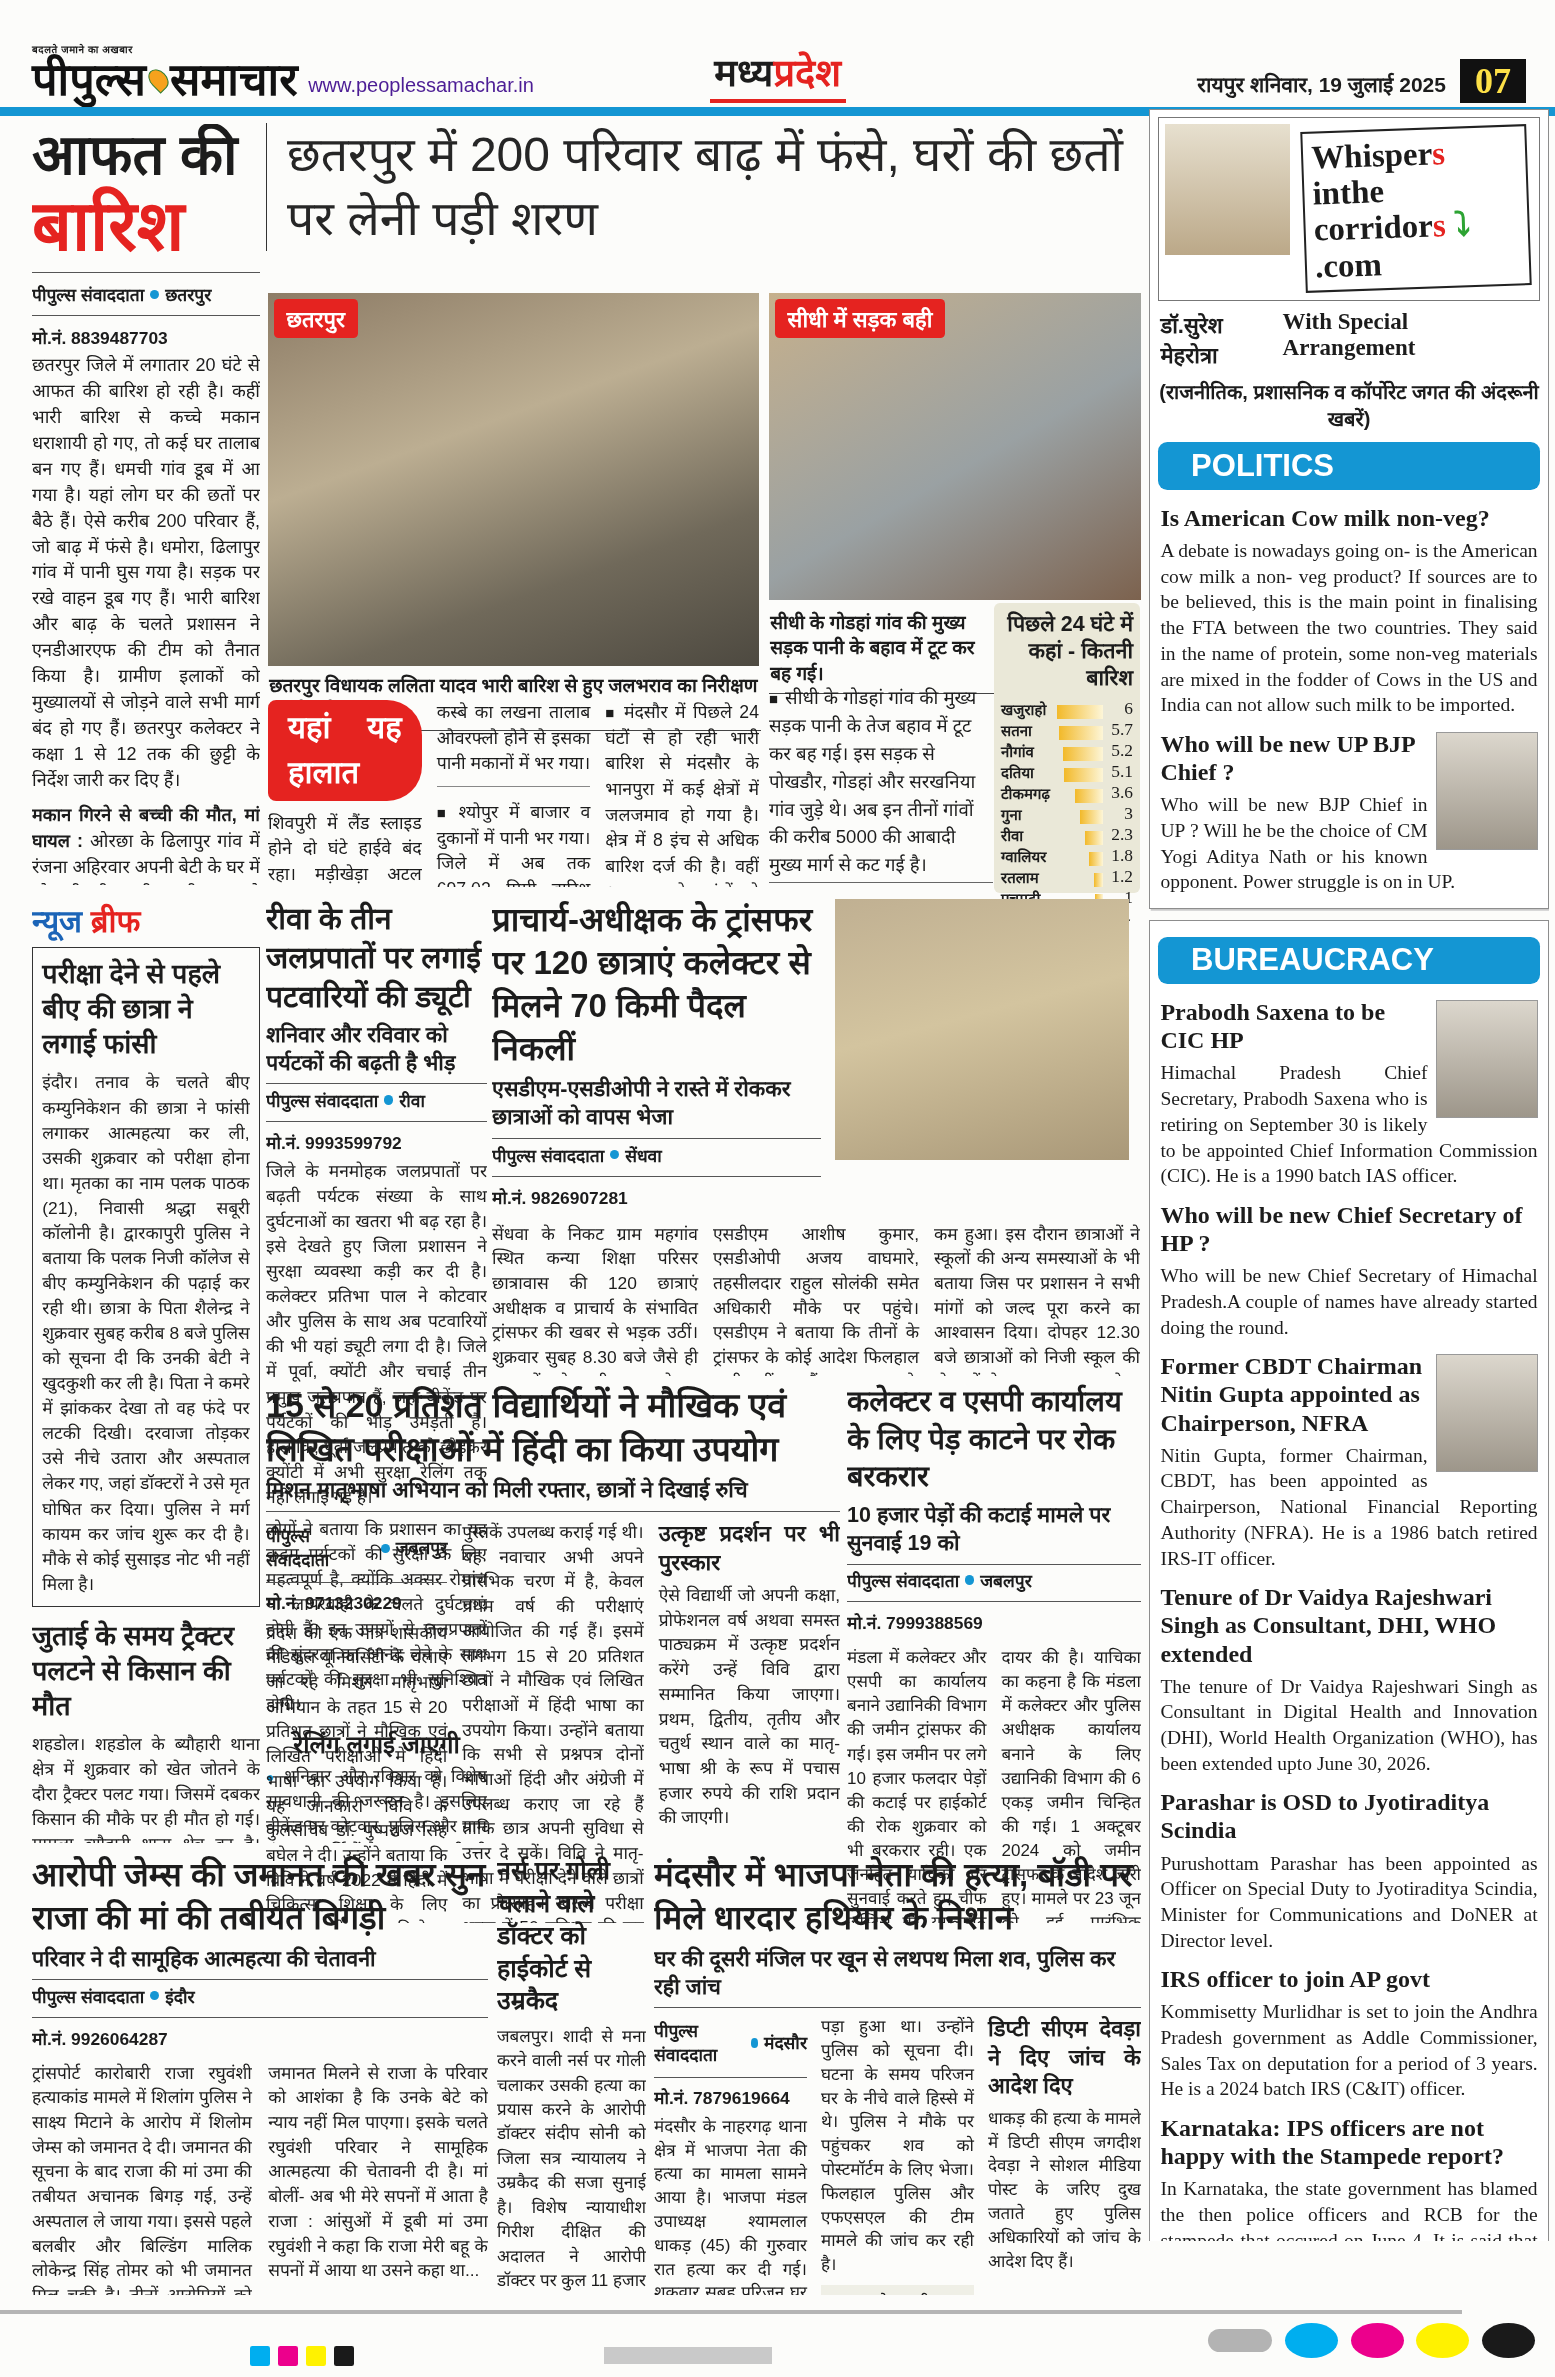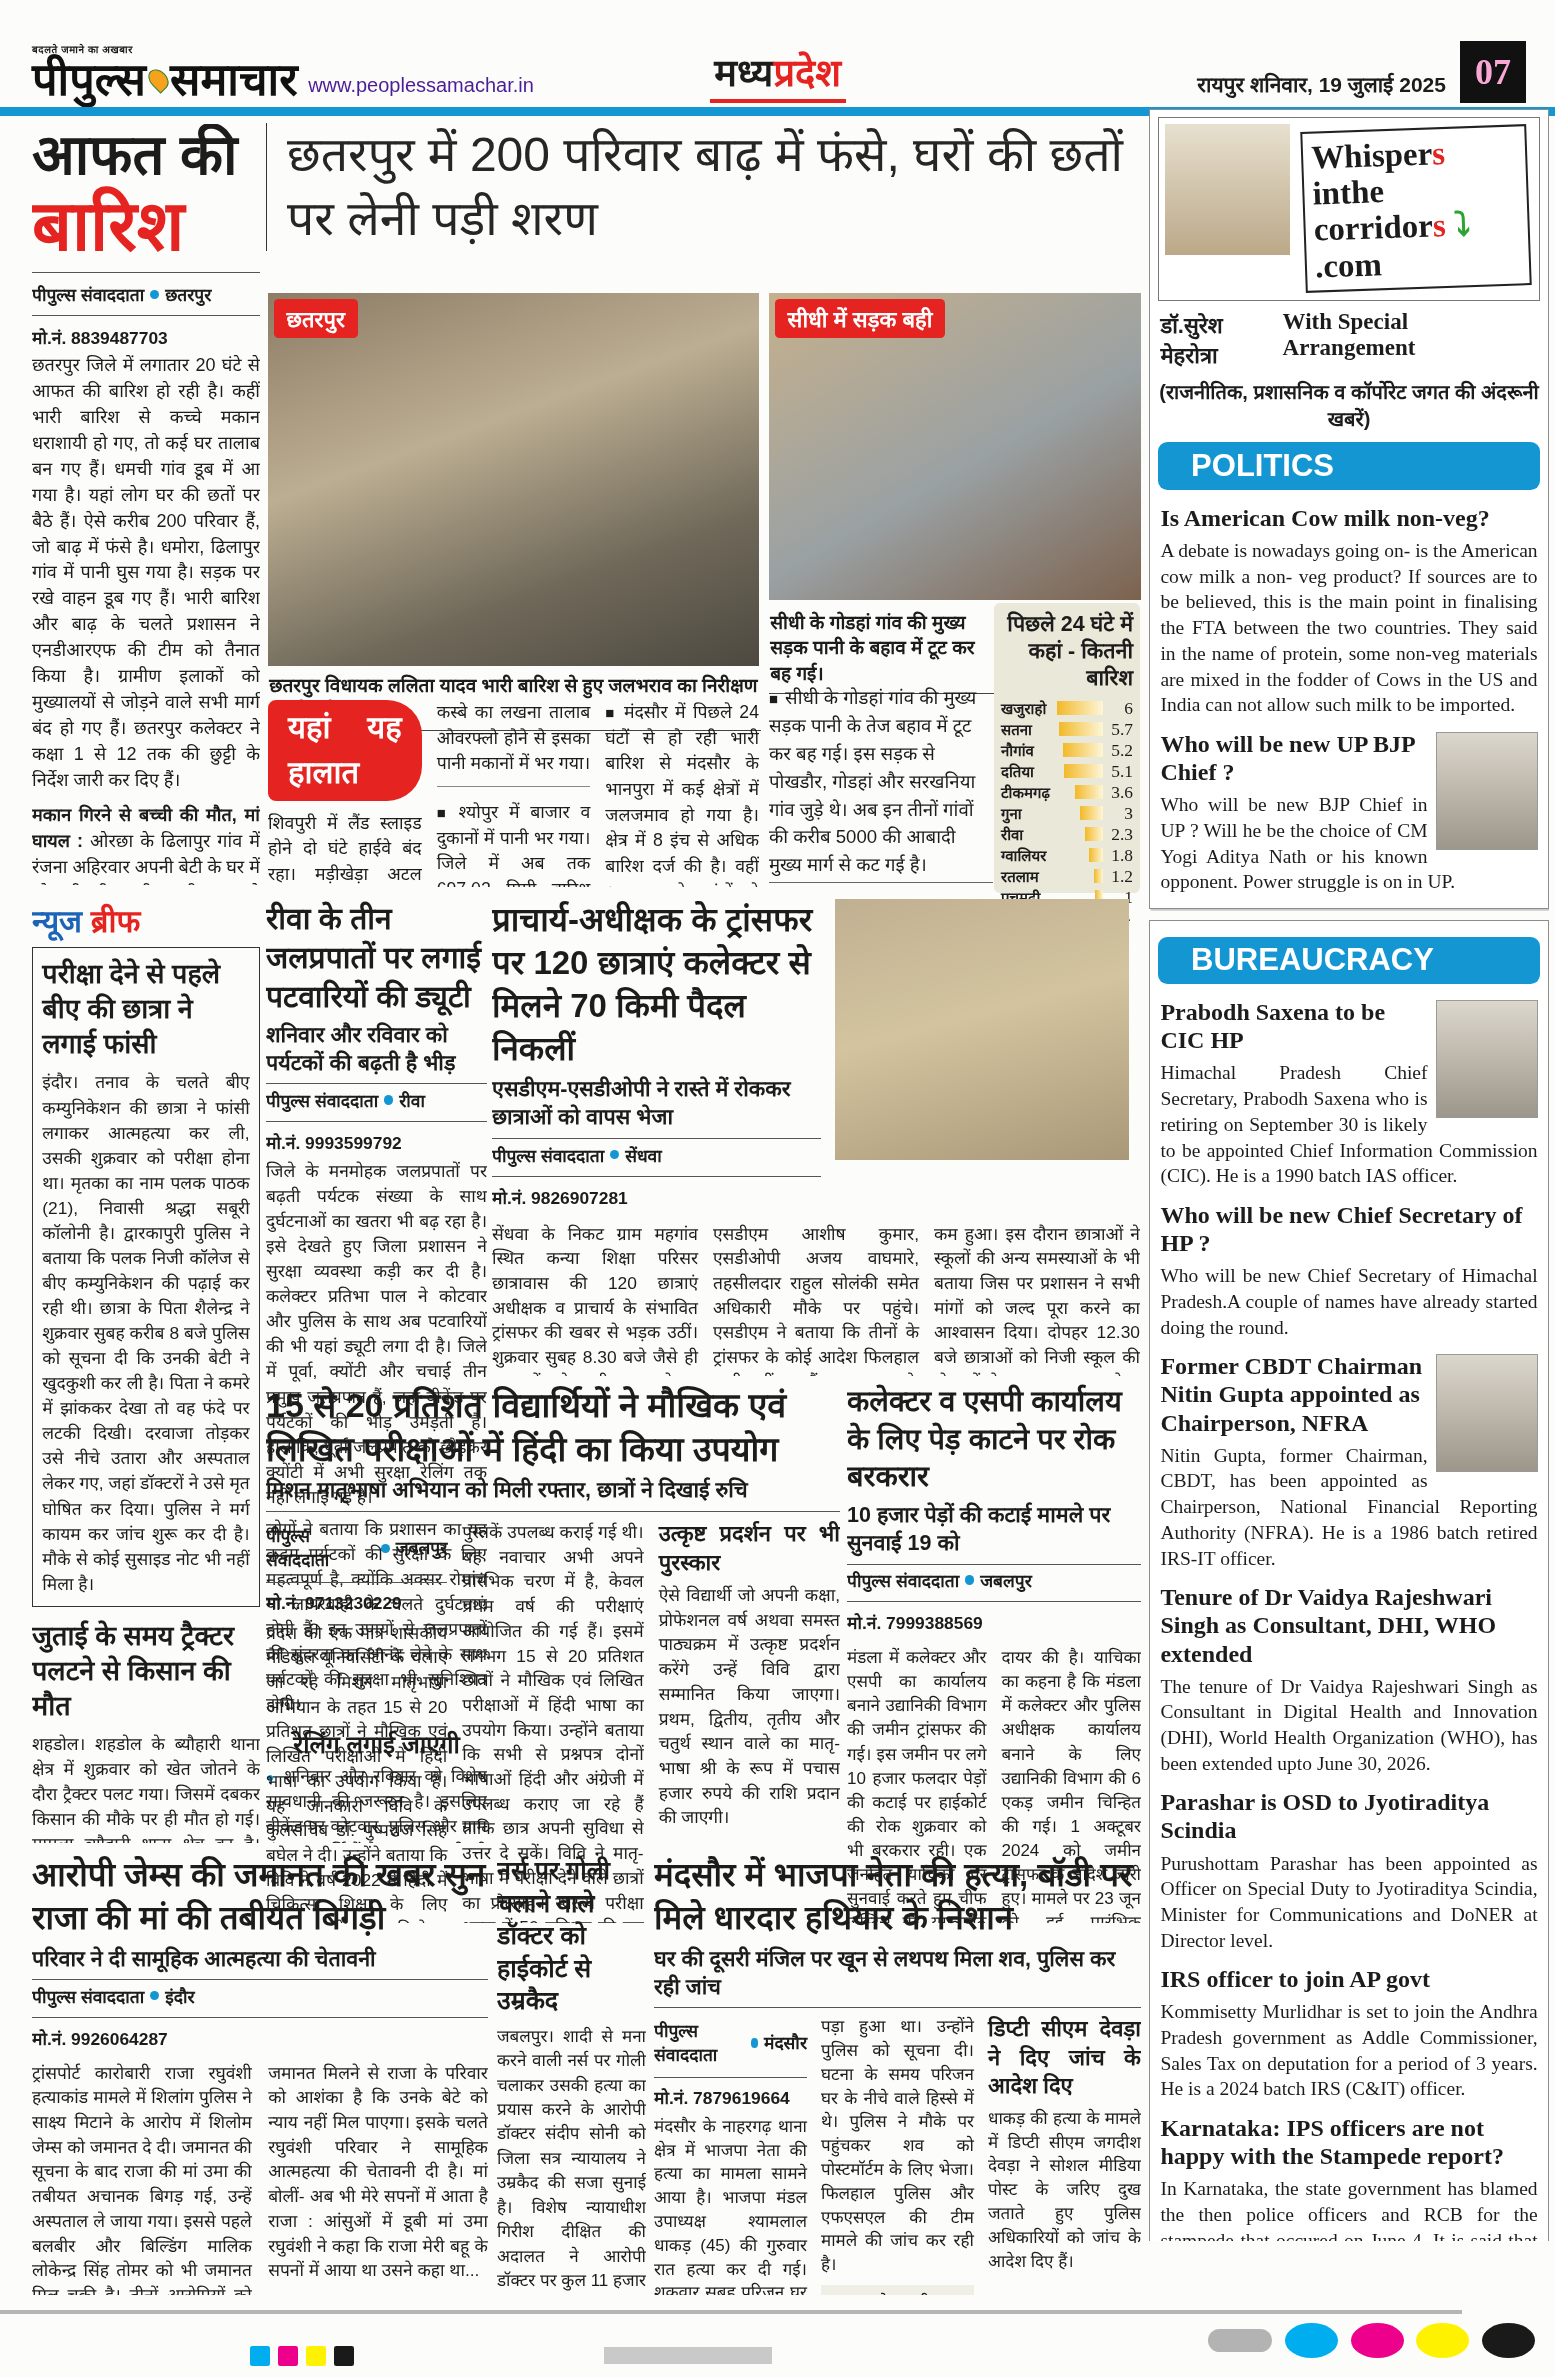--- a/index.html
+++ b/index.html
@@ -9,21 +9,21 @@
   
   .masthead{left:32px;top:15px;right:29px;height:88px;display:flex;align-items:flex-end;}
   .logo-wrap{display:flex;flex-direction:column;}
   .logo-tag{font-size:10px;font-weight:bold;letter-spacing:0.6px;}
   .logo{font-size:45px;font-weight:800;color:#111;line-height:1.05;display:flex;align-items:center;gap:3.5px;}
   .pin{width:15px;height:21px;background:#f6a21d;border-radius:50% 50% 50% 0;transform:rotate(-45deg);display:inline-block;border:1.7px solid #2f7d32;}
   .site{font-size:20px;color:#4c1d95;margin-left:10.5px;margin-bottom:5.8px;}
   .edition{font-size:38px;font-weight:800;margin:0 auto;border-bottom:4.1px solid #e52320;padding:0 4.6px 2.3px 4.6px;}
   .edition .red{color:#e52320;}
   .dateline{font-size:21px;font-weight:bold;margin-left:auto;margin-right:14px;margin-bottom:4.6px;}
-  .pagebox{background:#111;color:#f9a8d4;font-size:36px;font-weight:800;padding:10px 15px;font-family:"Liberation Serif",serif;}
+  .pagebox{background:#111;color:#fde047;font-size:36px;font-weight:800;padding:1px 15px;font-family:"Liberation Serif",serif;}
   .bluebar{left:0;right:0;top:107px;height:9.3px;background:#1496d3;}
   
   .kicker-col{left:32px;top:124px;width:228px;height:761px;overflow:hidden;}
   .kick1{font-size:56px;font-weight:800;line-height:1.1;}
   .kick2{font-size:70px;font-weight:800;color:#e52320;line-height:1.15;}
   .rule{border-bottom:1.7px solid #555;margin:5.8px 0;}
   .byline{font-size:17.4px;font-weight:bold;display:flex;align-items:center;gap:5.8px;padding:3.5px 0;}
   .bdot{width:9.3px;height:9.3px;border-radius:50%;background:#1496d3;display:inline-block;}
   .phone{font-size:17.4px;font-weight:bold;padding:2.3px 0 4.6px 0;}
   .bodytx{font-size:18px;line-height:1.44;text-align:justify;}
@@ -41,21 +41,21 @@
   .sidhi-bullet{left:769px;top:684px;width:224px;font-size:18.6px;line-height:1.5;border-bottom:1.7px solid #666;padding-bottom:3px;}
   .sqb::before{content:"■";margin-right:7px;font-size:15px;}
   
   .situation{left:268px;top:700px;width:491px;height:187px;overflow:hidden;}
   .sit-badge{background:#e52320;color:#fff;font-size:31px;font-weight:800;padding:5.8px 20px;border-radius:8.1px 35px 35px 8.1px;display:inline-block;margin-bottom:9.3px;}
   .sit-cols{display:flex;gap:15px;}
   .sit-col{flex:1;font-size:17.7px;line-height:1.45;text-align:justify;}
   
   .rain{left:994px;top:603px;width:146px;height:290px;background:#eae8d8;border-radius:5.8px;padding:8.1px 7px;box-sizing:border-box;}
   .rain-title{font-size:21.5px;font-weight:800;text-align:right;line-height:1.25;margin-bottom:5.8px;}
-  .rain-row{display:flex;align-items:center;height:21px;}
+  .rain-row{display:flex;align-items:flex-end;height:21px;}
   .rain-label{width:56px;font-size:15px;font-weight:bold;}
   .rain-track{flex:1;position:relative;height:14px;}
   .rain-bar{position:absolute;right:0;top:0;height:100%;background:linear-gradient(90deg,#f2b929,#fdf6d8);}
   .rain-val{width:30px;text-align:right;font-size:17.4px;font-family:"Liberation Serif",serif;}
   .rain-note{font-size:15px;font-weight:bold;font-style:italic;text-align:center;margin-top:5.8px;}
   
   .brief{left:32px;top:899px;width:228px;height:944px;overflow:hidden;}
   .brief-label{font-size:31px;font-weight:800;margin-bottom:5.8px;}
   .brief-label .b1{color:#1b64b7;}
   .brief-label .b2{color:#e52320;}

